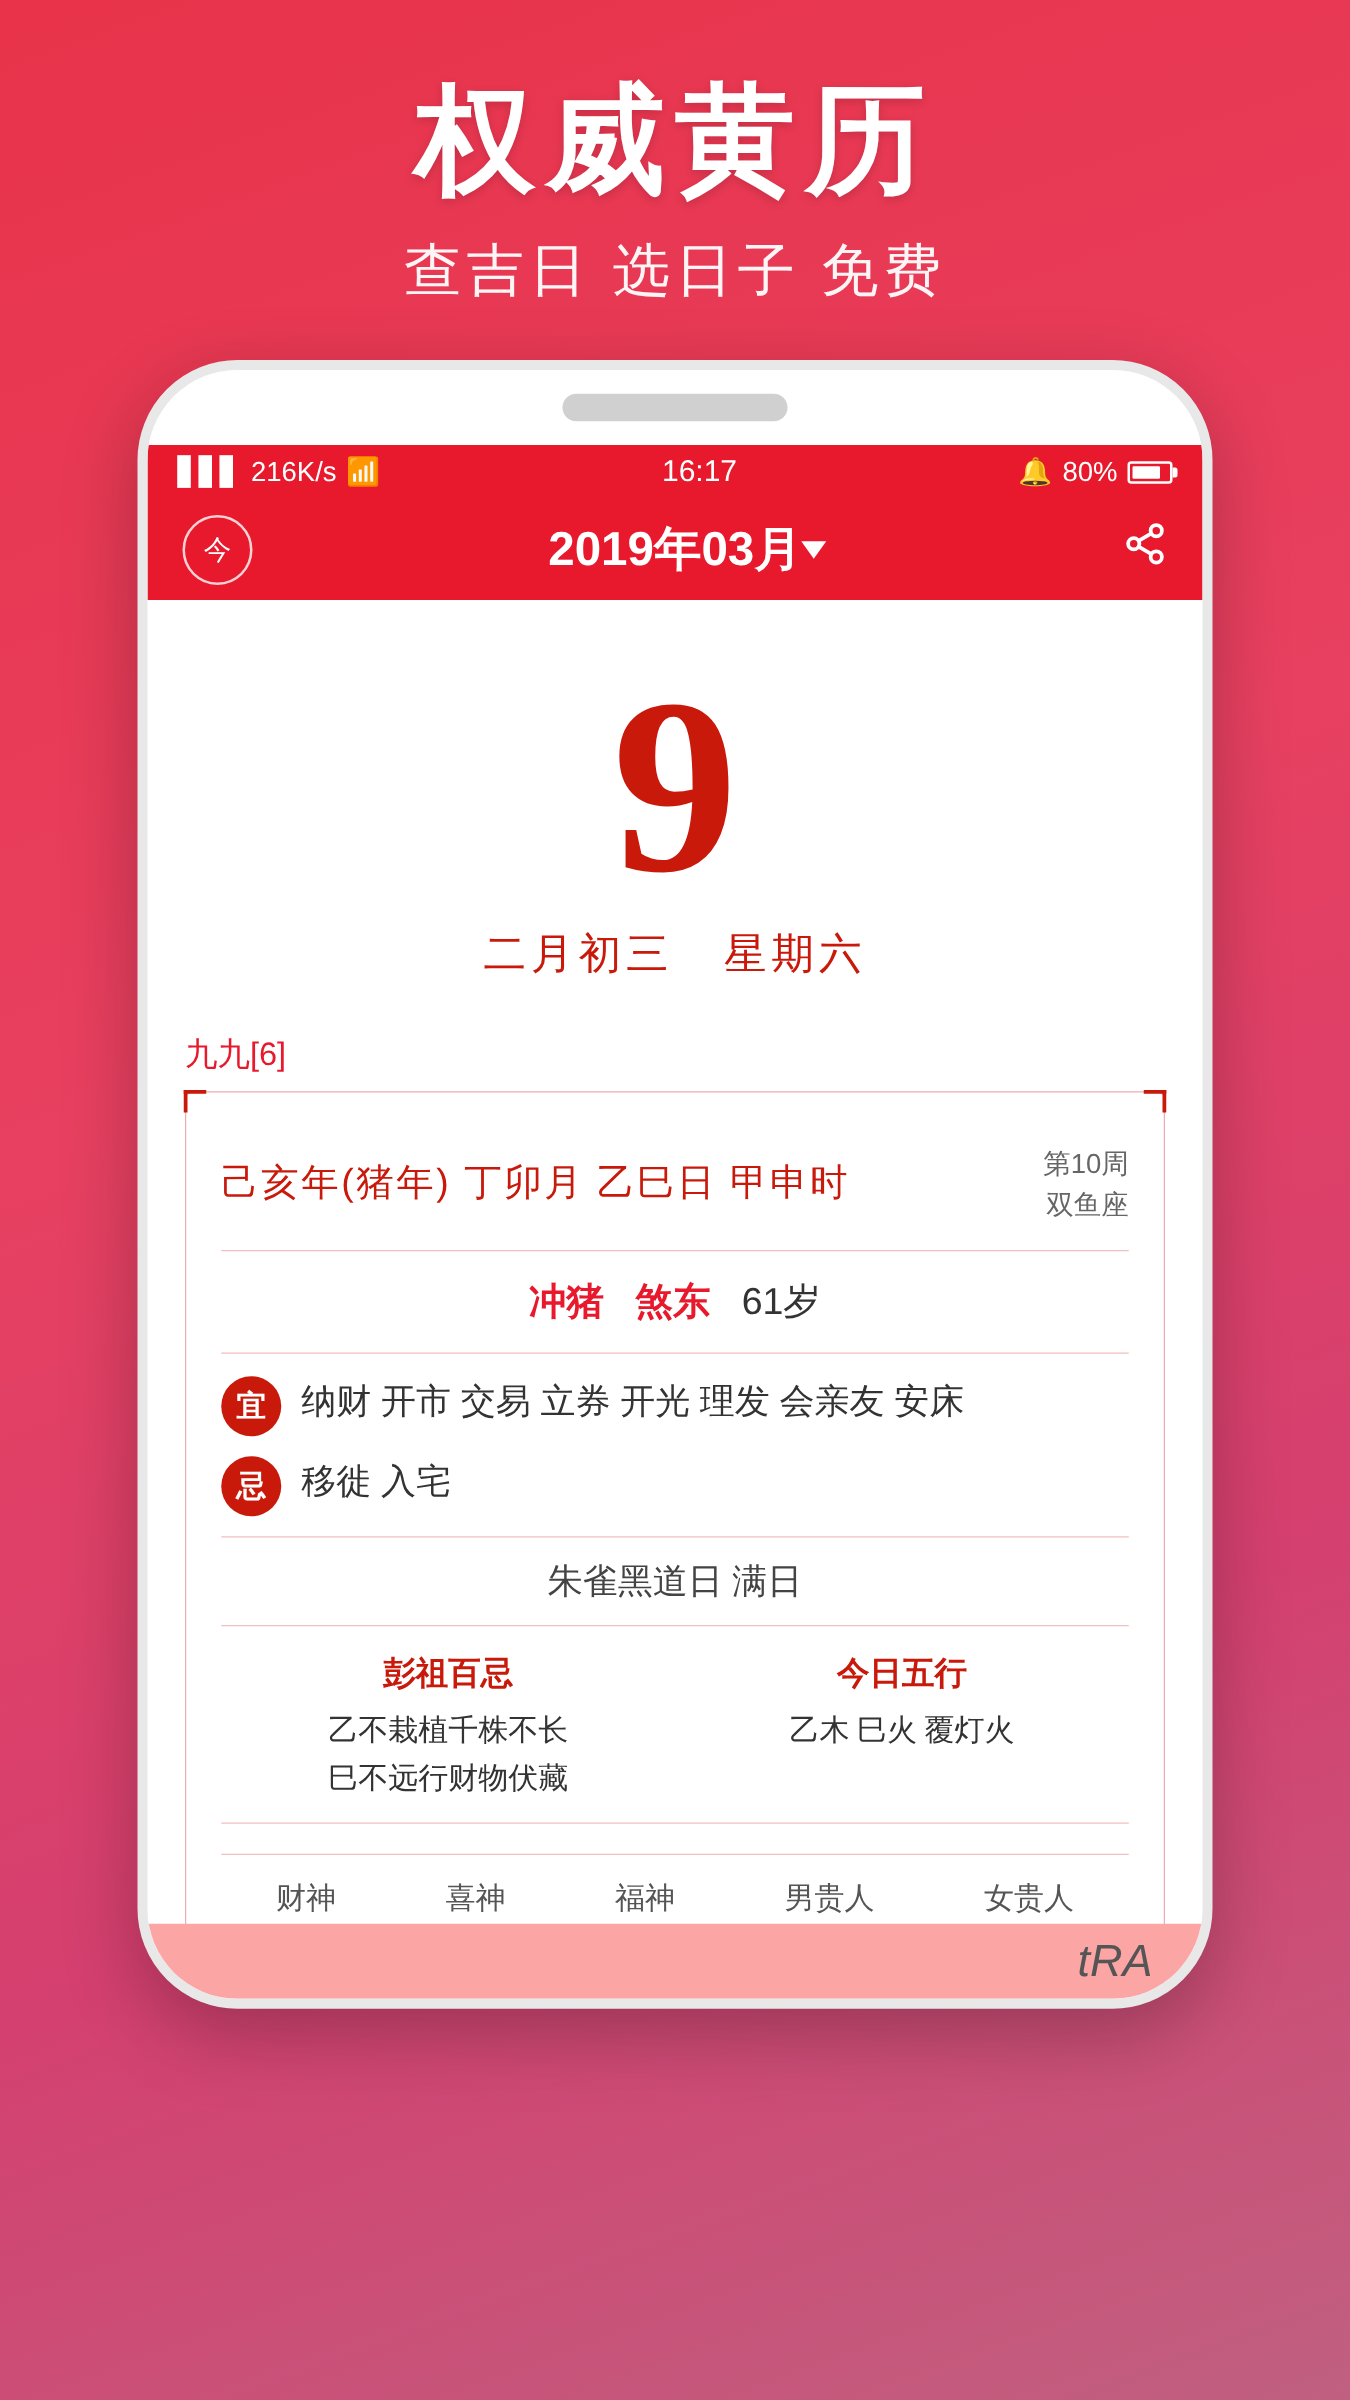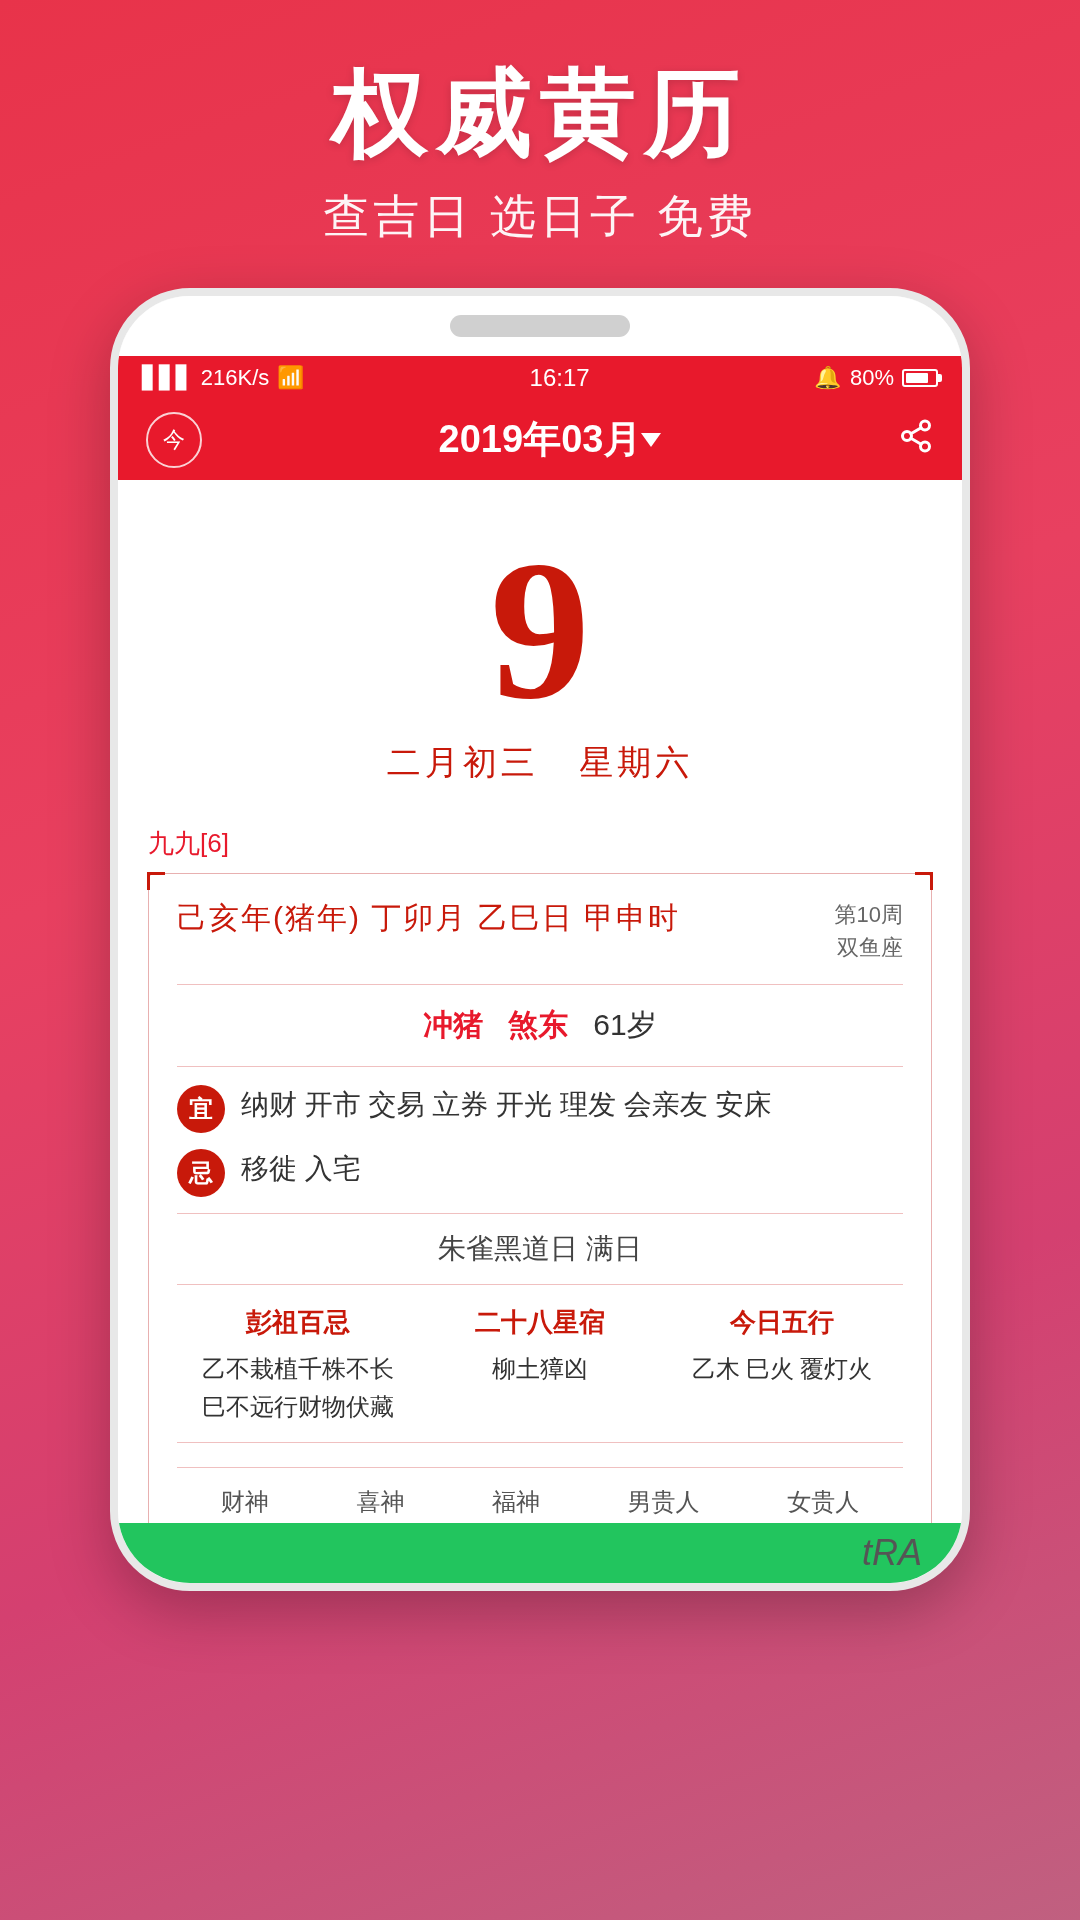--- a/index.html
+++ b/index.html
@@ -194,23 +194,24 @@
       width: 20px;
       height: 20px;
     }
     .corner-tl { position: absolute; top: -2px; left: -2px; width: 18px; height: 18px; border-top: 3px solid #c8190a; border-left: 3px solid #c8190a; }
     .corner-tr { position: absolute; top: -2px; right: -2px; width: 18px; height: 18px; border-top: 3px solid #c8190a; border-right: 3px solid #c8190a; }
     .corner-bl { position: absolute; bottom: -2px; left: -2px; width: 18px; height: 18px; border-bottom: 3px solid #c8190a; border-left: 3px solid #c8190a; }
     .corner-br { position: absolute; bottom: -2px; right: -2px; width: 18px; height: 18px; border-bottom: 3px solid #c8190a; border-right: 3px solid #c8190a; }
 
     .ganzhi-row {
       display: flex;
-      align-items: flex-start;
+      align-items: center;
       justify-content: space-between;
       margin-bottom: 20px;
+      margin-top: 16px;
     }
     .ganzhi-main {
       font-size: 30px;
       color: #c8190a;
       font-weight: 500;
       letter-spacing: 2px;
     }
     .ganzhi-side {
       font-size: 22px;
       color: #666;
@@ -301,21 +302,21 @@
       text-align: right;
       font-size: 24px;
       color: #555;
     }
 
     
     .app-bottom-bar {
       position: absolute;
       bottom: 0;
       width: 100%;
-      background: #22c55e;
+      background: #fca5a5;
       height: 60px;
       display: flex;
       align-items: center;
       justify-content: flex-end;
       padding-right: 40px;
     }
     .tra-text {
       font-size: 36px;
       color: #555;
       font-style: italic;
@@ -422,24 +423,20 @@
 
         <div class="divider"></div>
 
         <div class="bottom-three-cols">
           <div class="col-item">
             <div class="col-title">彭祖百忌</div>
             <div class="col-content">乙不栽植千株不长</div>
             <div class="col-content">巳不远行财物伏藏</div>
           </div>
           <div class="col-item">
-            <div class="col-title">二十八星宿</div>
-            <div class="col-content">柳土獐凶</div>
-          </div>
-          <div class="col-item">
             <div class="col-title">今日五行</div>
             <div class="col-content">乙木 巳火 覆灯火</div>
           </div>
         </div>
 
         <div class="divider"></div>
 
         <div class="bottom-five-row">
           <div class="bottom-five-item">
             <span>财神</span>

